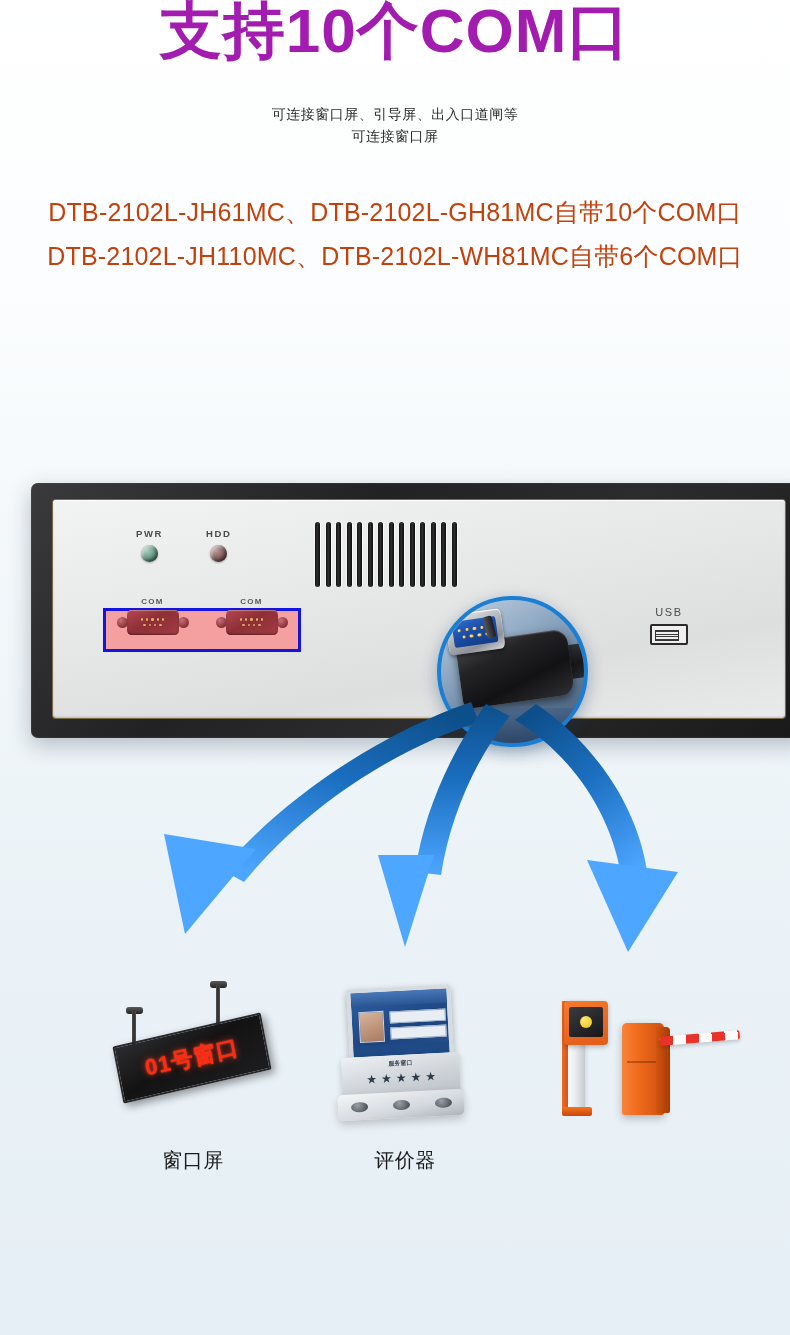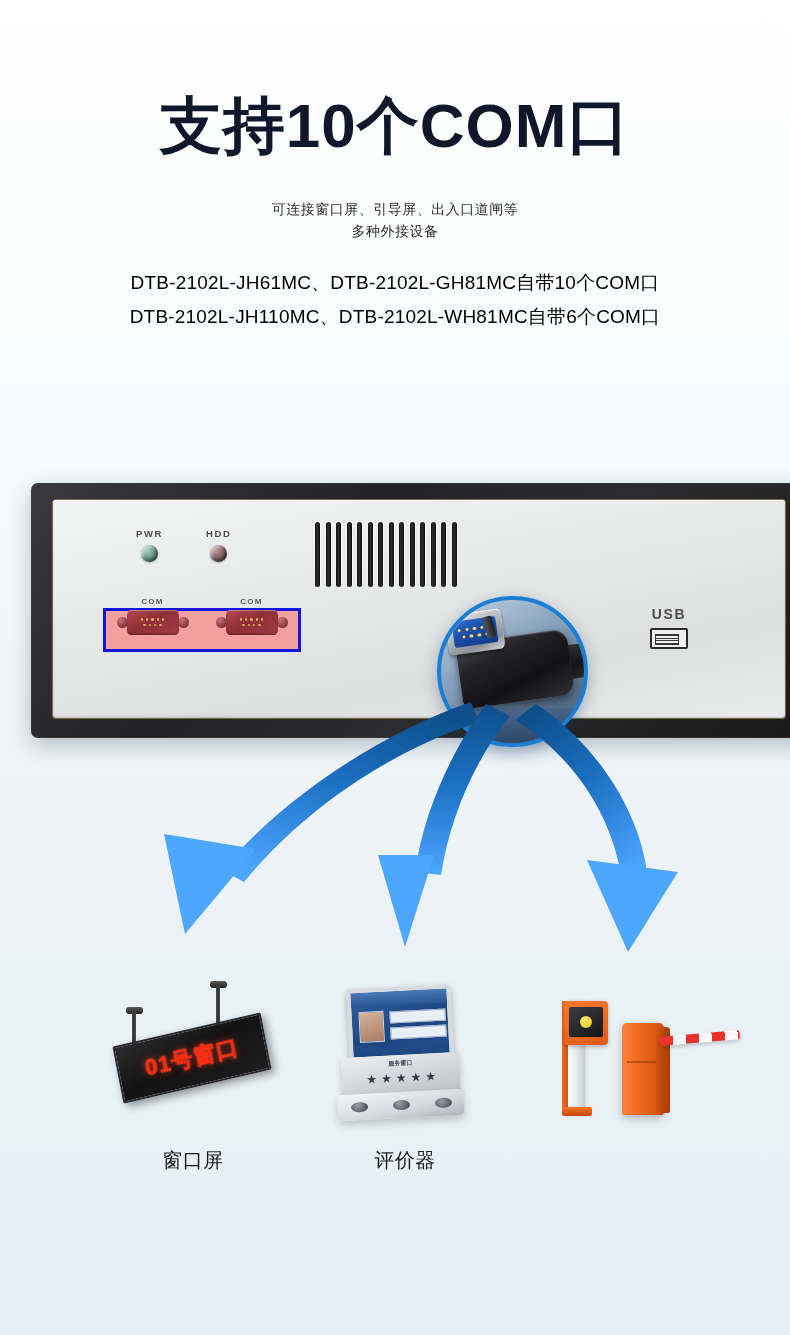--- a/index.html
+++ b/index.html
@@ -7,28 +7,28 @@
   body {
     font-family: "Liberation Sans", "DejaVu Sans", sans-serif;
     background: linear-gradient(to bottom, #ffffff 0%, #fbfdfe 22%, #f2f7fa 45%, #eaf2f7 70%, #e6eff5 100%);
     position:relative; overflow:hidden; color:#111;
   }
 
   
   .header { position:absolute; left:0; top:0; width:790px; text-align:center; }
   .title {
     font-size:62px; font-weight:700; letter-spacing:1px;
-    color:#0f172a; line-height:1; margin-top:95px;
+    color:#a21caf; line-height:1; 
   }
   .subtitle {
     margin-top:42px; font-size:14px; font-weight:500; color:#2b2b2b;
     line-height:1.55; letter-spacing:0.5px;
   }
   .models {
-    margin-top:24px; font-size:19px; color:#000000; line-height:1.75;
+    margin-top:44px; font-size:25px; color:#c2410c; line-height:1.75;
     letter-spacing:0.2px;
   }
 
   
   .device-wrap { position:absolute; left:31px; top:483px; width:776px; height:255px; }
   .device {
     position:absolute; inset:0;
     background: linear-gradient(135deg,#3a3a3c 0%,#222224 35%,#2c2c2e 60%,#191919 100%);
     border-radius:7px;
     box-shadow: 0 7px 22px rgba(20,40,60,.28), inset 0 0 2px #555;
@@ -87,21 +87,21 @@
   .com-screw {
     position:absolute; top:7px; width:11px; height:11px; border-radius:50%;
     background: radial-gradient(circle at 35% 30%, #c9727a 0%, #93383f 60%, #6d2128 100%);
   }
   .com-screw.l { left:0; } .com-screw.r { right:0; }
   .com-label { position:absolute; top:-13px; left:50%; transform:translateX(-50%);
                font-size:8px; font-weight:700; letter-spacing:1.2px; color:#585858; }
 
   
   .usb-unit { position:absolute; left:597px; top:106px; text-align:center; }
-  .usb-label { font-size:14px; font-weight:700; letter-spacing:1.6px; color:#4a4a4a; }
+  .usb-label { font-size:11px; font-weight:400; letter-spacing:1.6px; color:#4a4a4a; }
   .usb-port {
     width:38px; height:21px; margin:6px auto 0; border:2.2px solid #2a2a2a; border-radius:2px;
     background:#efefef; position:relative;
   }
   .usb-port::after {
     content:""; position:absolute; left:3px; right:7px; top:4px; height:9px;
     background: repeating-linear-gradient(to bottom,#3a3a3a 0 1.2px,#efefef 1.2px 2.6px);
     border:1px solid #333;
   }
 
@@ -260,21 +260,21 @@
     font-size:20px; font-weight:500; color:#1c1c1c; letter-spacing:.5px;
   }
 </style>
 </head>
 <body>
 
 <div class="header">
   <div class="title">支持10个COM口</div>
   <div class="subtitle">
     <div>可连接窗口屏、引导屏、出入口道闸等</div>
-    <div>多种外接设备</div>
+    <div>可连接窗口屏</div>
   </div>
   <div class="models">
     <div>DTB-2102L-JH61MC、DTB-2102L-GH81MC自带10个COM口</div>
     <div>DTB-2102L-JH110MC、DTB-2102L-WH81MC自带6个COM口</div>
   </div>
 </div>
 
 <div class="device-wrap">
   <div class="device">
     <div class="faceplate">

